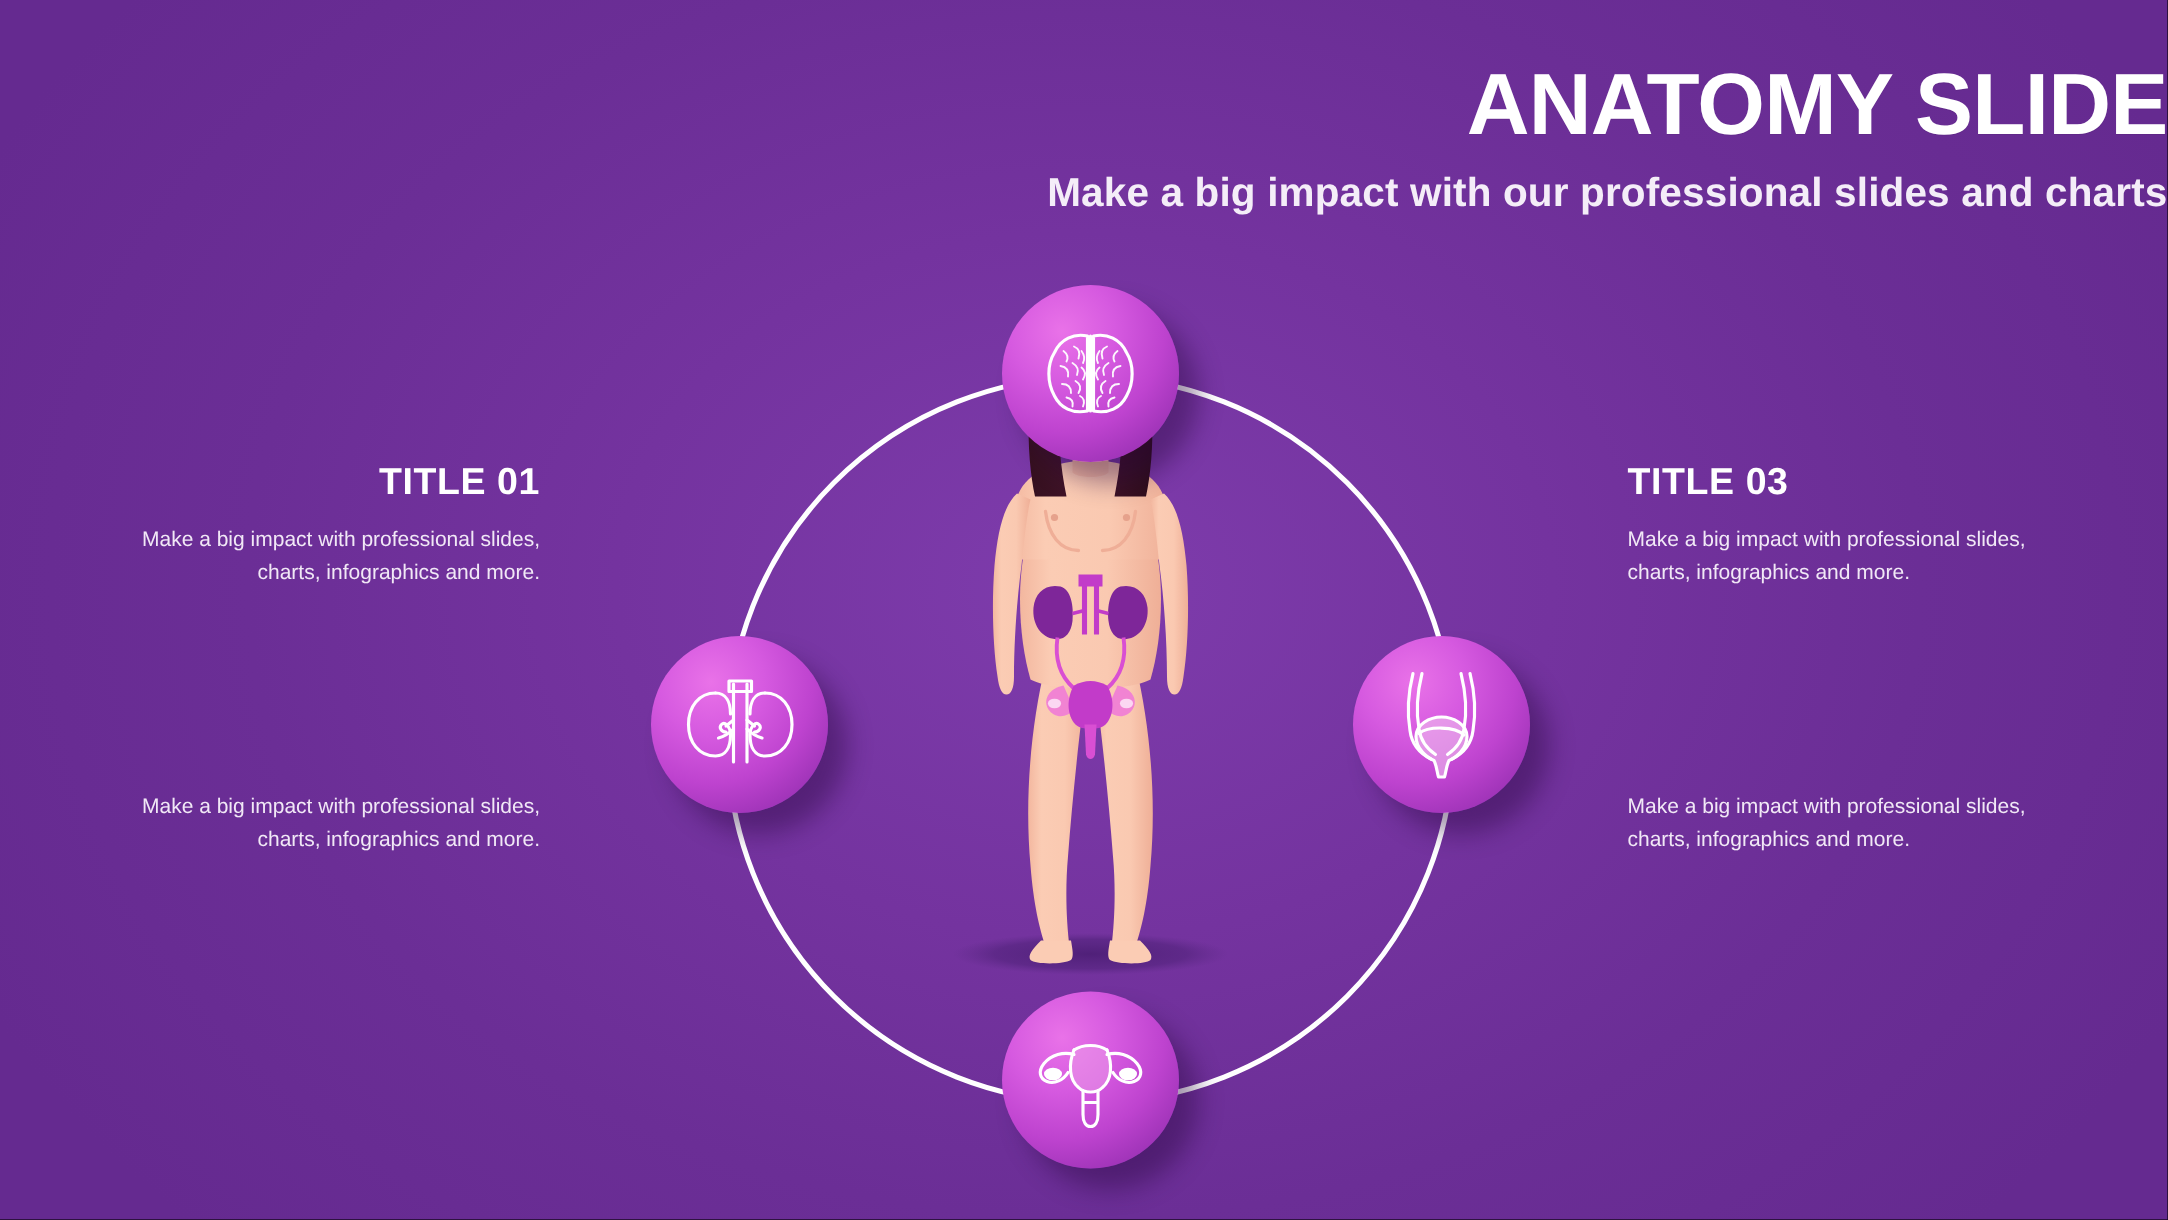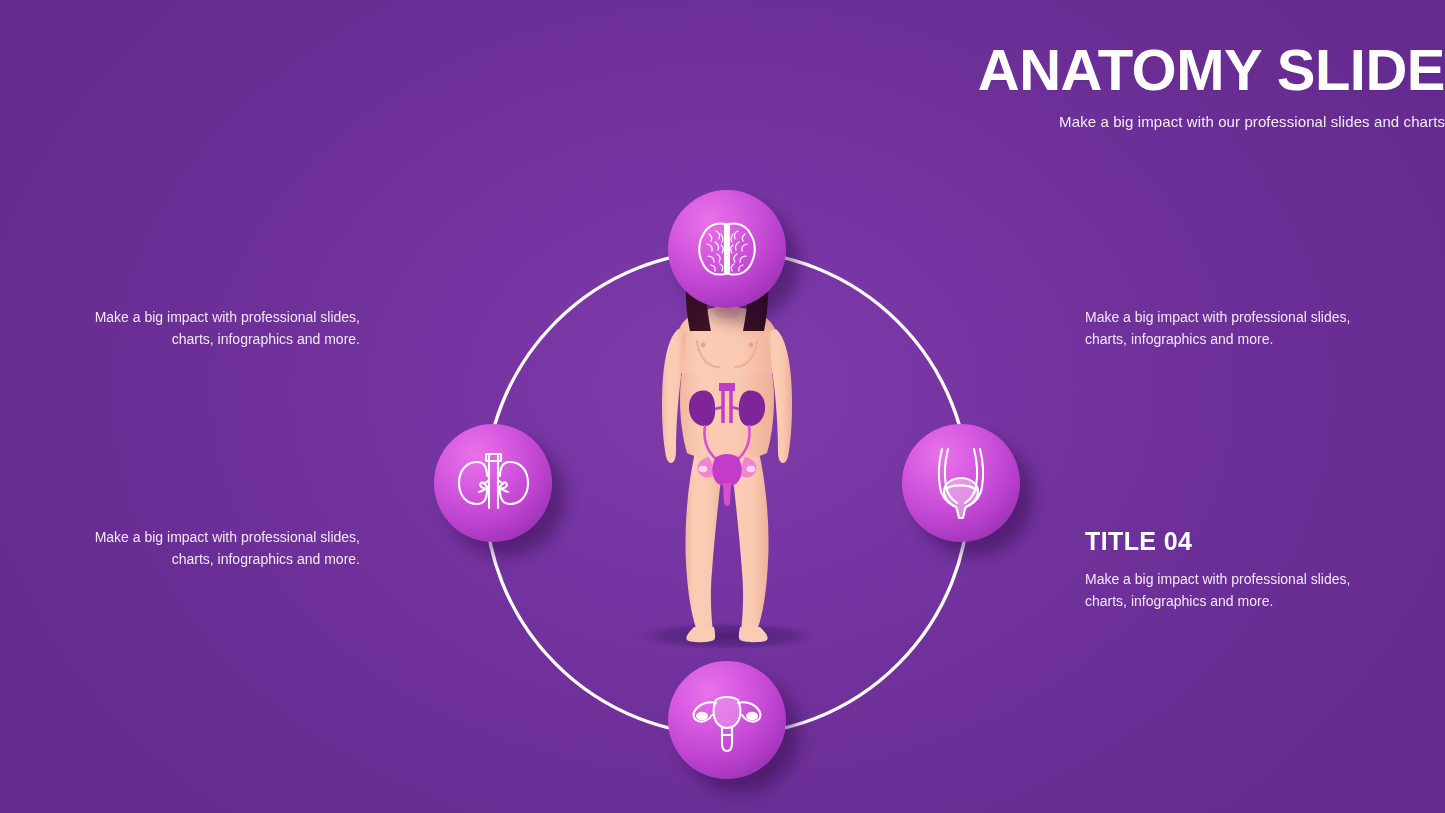--- a/index.html
+++ b/index.html
@@ -28,22 +28,22 @@
   .slide-title {
     font-size: 58px;
     font-weight: 700;
     letter-spacing: -0.5px;
     color: #FFFFFF;
     line-height: 1.05;
     margin: 0;
     text-shadow: 0 1px 0 rgba(0,0,0,0.06);
   }
   .slide-subtitle {
-    font-size: 15px;
-    font-weight: 400;
+    font-size: 27px;
+    font-weight: 700;
     color: #F4EDF8;
     margin-top: 12px;
     letter-spacing: 0.1px;
   }
 
   
   .text-block {
     position: absolute;
     width: 300px;
   }
@@ -109,33 +109,34 @@
 <body>
 
 <div class="slide">
 
   <div class="header">
     <div class="slide-title">ANATOMY SLIDE</div>
     <div class="slide-subtitle">Make a big impact with our professional slides and charts</div>
   </div>
 
   <div class="text-block tb-left" id="block-01">
+    <div class="tb-title">TITLE 01</div>
     <div class="tb-body">Make a big impact with professional slides, charts, infographics and more.</div>
   </div>
 
   <div class="text-block tb-left" id="block-02">
     <div class="tb-body">Make a big impact with professional slides, charts, infographics and more.</div>
   </div>
 
   <div class="text-block tb-right" id="block-03">
+    <div class="tb-title">TITLE 03</div>
     <div class="tb-body">Make a big impact with professional slides, charts, infographics and more.</div>
   </div>
 
   <div class="text-block tb-right" id="block-04">
-    <div class="tb-title">TITLE 04</div>
     <div class="tb-body">Make a big impact with professional slides, charts, infographics and more.</div>
   </div>
 
   <div class="stage">
 
     <svg class="ring-svg" viewBox="0 0 590 600">
       <circle cx="292" cy="308" r="242" fill="none" stroke="#FFFFFF" stroke-width="3.4"></circle>
     </svg>
 
     <svg class="figure-svg" viewBox="0 0 590 600">

